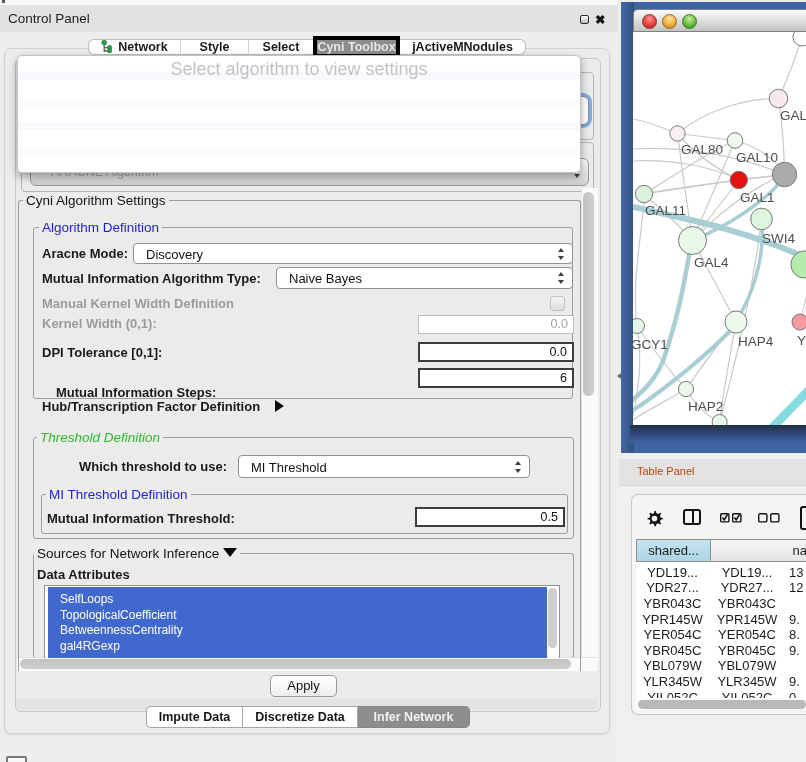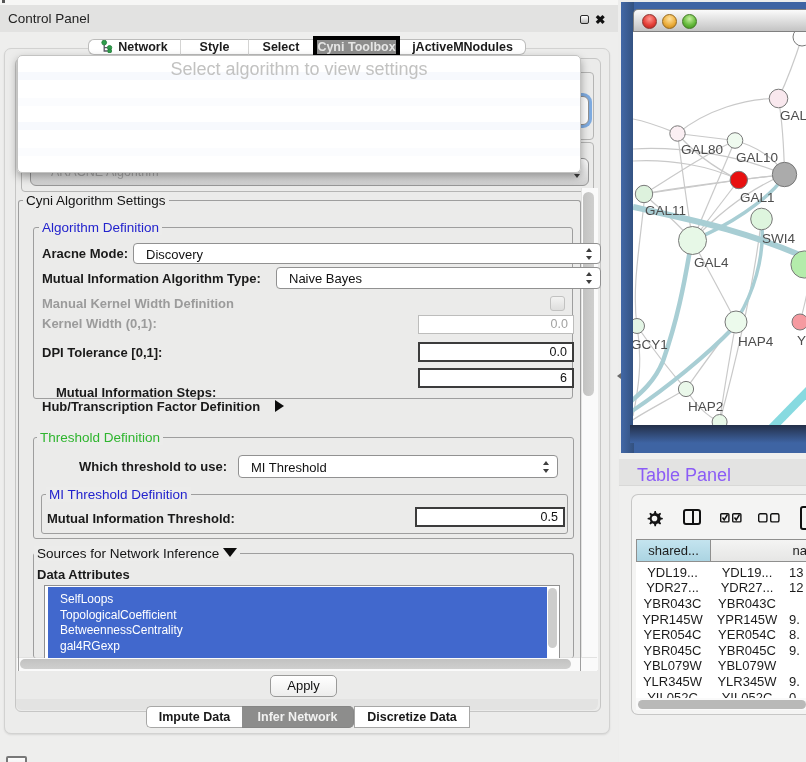--- a/index.html
+++ b/index.html
@@ -1,20 +1,20 @@
 <!DOCTYPE html>
 <html><head>
 <meta charset="utf-8">
 <style>
   html,body{margin:0;padding:0;}
   body{width:806px;height:762px;overflow:hidden;font-family:"Liberation Sans",sans-serif;background:#ededec;position:relative;}
   .abs{position:absolute;}
   .lbl{font-weight:bold;font-size:13px;color:#1a1a1a;}
   .dis{color:#9b9b9b;}
-  .combo{position:absolute;background:#fff;border:1px solid #919191;border-radius:4px;font-size:13px;color:#111;padding-left:28px;}
+  .combo{position:absolute;background:#fff;border:1px solid #919191;border-radius:4px;font-size:13px;color:#111;}
   .combo .ct{position:absolute;left:12px;top:50%;transform:translateY(-50%);white-space:nowrap;}
   .spin{position:absolute;right:7px;top:50%;transform:translateY(-50%);width:7px;height:12px;}
   .spin:before{content:"";position:absolute;left:0;top:0;border-left:3.5px solid transparent;border-right:3.5px solid transparent;border-bottom:4.5px solid #3e3e3e;}
   .spin:after{content:"";position:absolute;left:0;bottom:0;border-left:3.5px solid transparent;border-right:3.5px solid transparent;border-top:4.5px solid #3e3e3e;}
   .field{position:absolute;background:#fff;font-size:12.5px;color:#111;text-align:right;}
   .grp{position:absolute;border:1px solid #9e9e9e;border-radius:3px;}
   .grp>.gt{position:absolute;top:-8px;left:6px;background:#ececeb;padding:0 3px;font-size:13.5px;white-space:nowrap;}
 </style>
 </head>
 <body>
@@ -87,21 +87,21 @@
 <div class="field dis" style="left:418px;top:315px;width:149px;height:17px;border:1px solid #bdbdbc;line-height:17px;padding-right:5px;color:#a2a2a1;">0.0</div>
 <div class="abs lbl" style="left:42px;top:345px;">DPI Tolerance [0,1]:</div>
 <div class="field" style="left:418px;top:342px;width:147px;height:16px;border:2px solid #3c3c3c;line-height:16px;padding-right:5px;">0.0</div>
 <div class="abs lbl" style="left:42px;top:385px;margin-left:14px;">Mutual Information Steps:</div>
 <div class="field" style="left:418px;top:368px;width:147px;height:16px;border:2px solid #3c3c3c;line-height:16px;padding-right:5px;">6</div>
 
 <div class="abs lbl" style="left:42px;top:399px;">Hub/Transcription Factor Definition</div>
 <div class="abs" style="left:275px;top:400px;width:0;height:0;border-top:6px solid transparent;border-bottom:6px solid transparent;border-left:9px solid #0c0c0c;"></div>
 
 <div class="grp" style="left:33px;top:437px;width:539px;height:100px;">
-  <span class="gt" style="left:3px;color:#2fb52f;">Threshold Definition</span>
+  <span class="gt" style="left:3px;color:#2fb52f;font-style:italic;">Threshold Definition</span>
 </div>
 <div class="abs lbl" style="left:79px;top:459px;">Which threshold to use:</div>
 <div class="combo" style="left:238px;top:455px;width:290px;height:21px;">
     <span class="ct">MI Threshold</span>
     <span class="spin"></span>
   </div>
 <div class="grp" style="left:41px;top:494px;width:525px;height:38px;">
   <span class="gt" style="left:4px;color:#2323cd;">MI Threshold Definition</span>
 </div>
 <div class="abs lbl" style="left:47px;top:511px;">Mutual Information Threshold:</div>
@@ -115,22 +115,22 @@
   <div style="position:absolute;left:3px;top:1px;width:487px;height:80px;background:#4168cd;color:#fff;font-size:12px;line-height:15.5px;padding-left:12px;padding-top:5px;">SelfLoops<br>TopologicalCoefficient<br>BetweennessCentrality<br>gal4RGexp</div>
   <div style="position:absolute;right:2px;top:2px;width:9px;height:60px;background:#cdcdcc;border-radius:5px;"></div>
 </div>
 
 <div class="abs" style="left:16px;top:699px;width:582px;height:11px;background:#e3e3e2;border-radius:0 0 6px 6px;"></div>
 
 <div class="abs" style="left:270px;top:675px;width:65px;height:20px;background:linear-gradient(#ffffff,#ededec);border:1px solid #9a9a99;border-radius:5px;text-align:center;line-height:20px;font-size:13px;color:#111;">Apply</div>
 
 <div class="abs" style="left:146px;top:706px;height:22px;display:flex;font-size:12.5px;font-weight:bold;color:#171717;">
   <div style="box-sizing:border-box;width:96px;background:#fff;border:1px solid #a7a7a6;border-right:none;border-radius:5px 0 0 5px;display:flex;align-items:center;justify-content:center;">Impute Data</div>
+  <div style="box-sizing:border-box;width:116px;background:#fff;border:1px solid #a7a7a6;display:flex;align-items:center;justify-content:center;">Discretize Data</div>
   <div style="box-sizing:border-box;width:112px;background:#8d8d8c;border:1px solid #868685;border-left:none;border-radius:0 5px 5px 0;display:flex;align-items:center;justify-content:center;color:#f2f2f1;">Infer Network</div>
-  <div style="box-sizing:border-box;width:116px;background:#fff;border:1px solid #a7a7a6;display:flex;align-items:center;justify-content:center;">Discretize Data</div>
 </div>
 
 <div class="abs" style="left:17px;top:55px;width:562px;height:116px;background:repeating-linear-gradient(#ffffff 0px,#ffffff 16px,#f7f9fd 16px,#f7f9fd 24px,#ffffff 24px,#ffffff 42px,#fbfcfe 42px,#fbfcfe 50px);border:1px solid #c3c3c2;border-radius:5px;box-shadow:0 4px 9px rgba(0,0,0,0.35);z-index:30;">
   <div style="position:absolute;left:0;top:3px;width:100%;text-align:center;font-size:18px;color:#c2c2c1;">Select algorithm to view settings</div>
 </div>
 
 <div class="abs" style="left:621px;top:2px;width:185px;height:451px;background:#3e64a3;z-index:1;"></div>
 <div class="abs" style="left:621px;top:2px;width:13px;height:451px;background:linear-gradient(90deg,#4268a6,#33517f);z-index:1;"></div>
 <div class="abs" style="left:630px;top:425px;width:176px;height:18px;background:linear-gradient(#232f48,#3e64a3);z-index:2;"></div>
 
@@ -209,21 +209,21 @@
     <text x="97" y="315">HAP4</text>
     <text x="156" y="314">YJ</text>
     <text x="47" y="380">HAP2</text>
   </g>
 </svg>
 
 <div class="abs" style="left:617px;top:373px;width:0;height:0;border-top:3px solid transparent;border-bottom:3px solid transparent;border-right:4px solid #6a6a6a;z-index:2;"></div>
 
 <div class="abs" style="left:619px;top:453px;width:187px;height:309px;background:#efefee;z-index:1;"></div>
 <div class="abs" style="left:619px;top:459px;width:187px;height:26px;background:#e3e3e2;border-bottom:1px solid #d8d8d7;z-index:2;"></div>
-<div class="abs" style="left:637px;top:465px;font-size:18px;color:#8b5cf6;z-index:3;">Table Panel</div>
+<div class="abs" style="left:637px;top:465px;font-size:11px;color:#c2410c;z-index:3;">Table Panel</div>
 
 <div class="abs" style="left:631px;top:494px;width:175px;height:219px;background:#f4f4f3;border:1px solid #c7c7c6;border-right:none;border-radius:7px 0 0 7px;z-index:2;overflow:hidden;">
 
   <svg style="position:absolute;left:14px;top:15px;" width="17" height="17" viewBox="0 0 17 17">
     <path fill="#141414" d="M8.5,1 L9.9,1 L10.4,3.2 a5.6,5.6 0 0 1 1.7,0.7 l2,-1.2 1,1 -1.2,2 a5.6,5.6 0 0 1 0.7,1.7 l2.2,0.5 0,1.4 -2.2,0.5 a5.6,5.6 0 0 1 -0.7,1.7 l1.2,2 -1,1 -2,-1.2 a5.6,5.6 0 0 1 -1.7,0.7 l-0.5,2.2 -1.4,0 -0.5,-2.2 a5.6,5.6 0 0 1 -1.7,-0.7 l-2,1.2 -1,-1 1.2,-2 a5.6,5.6 0 0 1 -0.7,-1.7 l-2.2,-0.5 0,-1.4 2.2,-0.5 a5.6,5.6 0 0 1 0.7,-1.7 l-1.2,-2 1,-1 2,1.2 a5.6,5.6 0 0 1 1.7,-0.7 z M8.5,5.7 a2.8,2.8 0 1 0 0,5.6 a2.8,2.8 0 1 0 0,-5.6 z"></path>
   </svg>
   <div style="position:absolute;left:51px;top:14px;width:14px;height:12px;border:2.5px solid #111;border-radius:3px;"></div>
   <div style="position:absolute;left:59.5px;top:16px;width:2.5px;height:12px;background:#111;"></div>
   <svg style="position:absolute;left:88px;top:18px;" width="22" height="10" viewBox="0 0 22 10">
     <rect x="0.7" y="0.7" width="8.2" height="8.2" fill="none" stroke="#111" stroke-width="1.4" rx="1"></rect>

